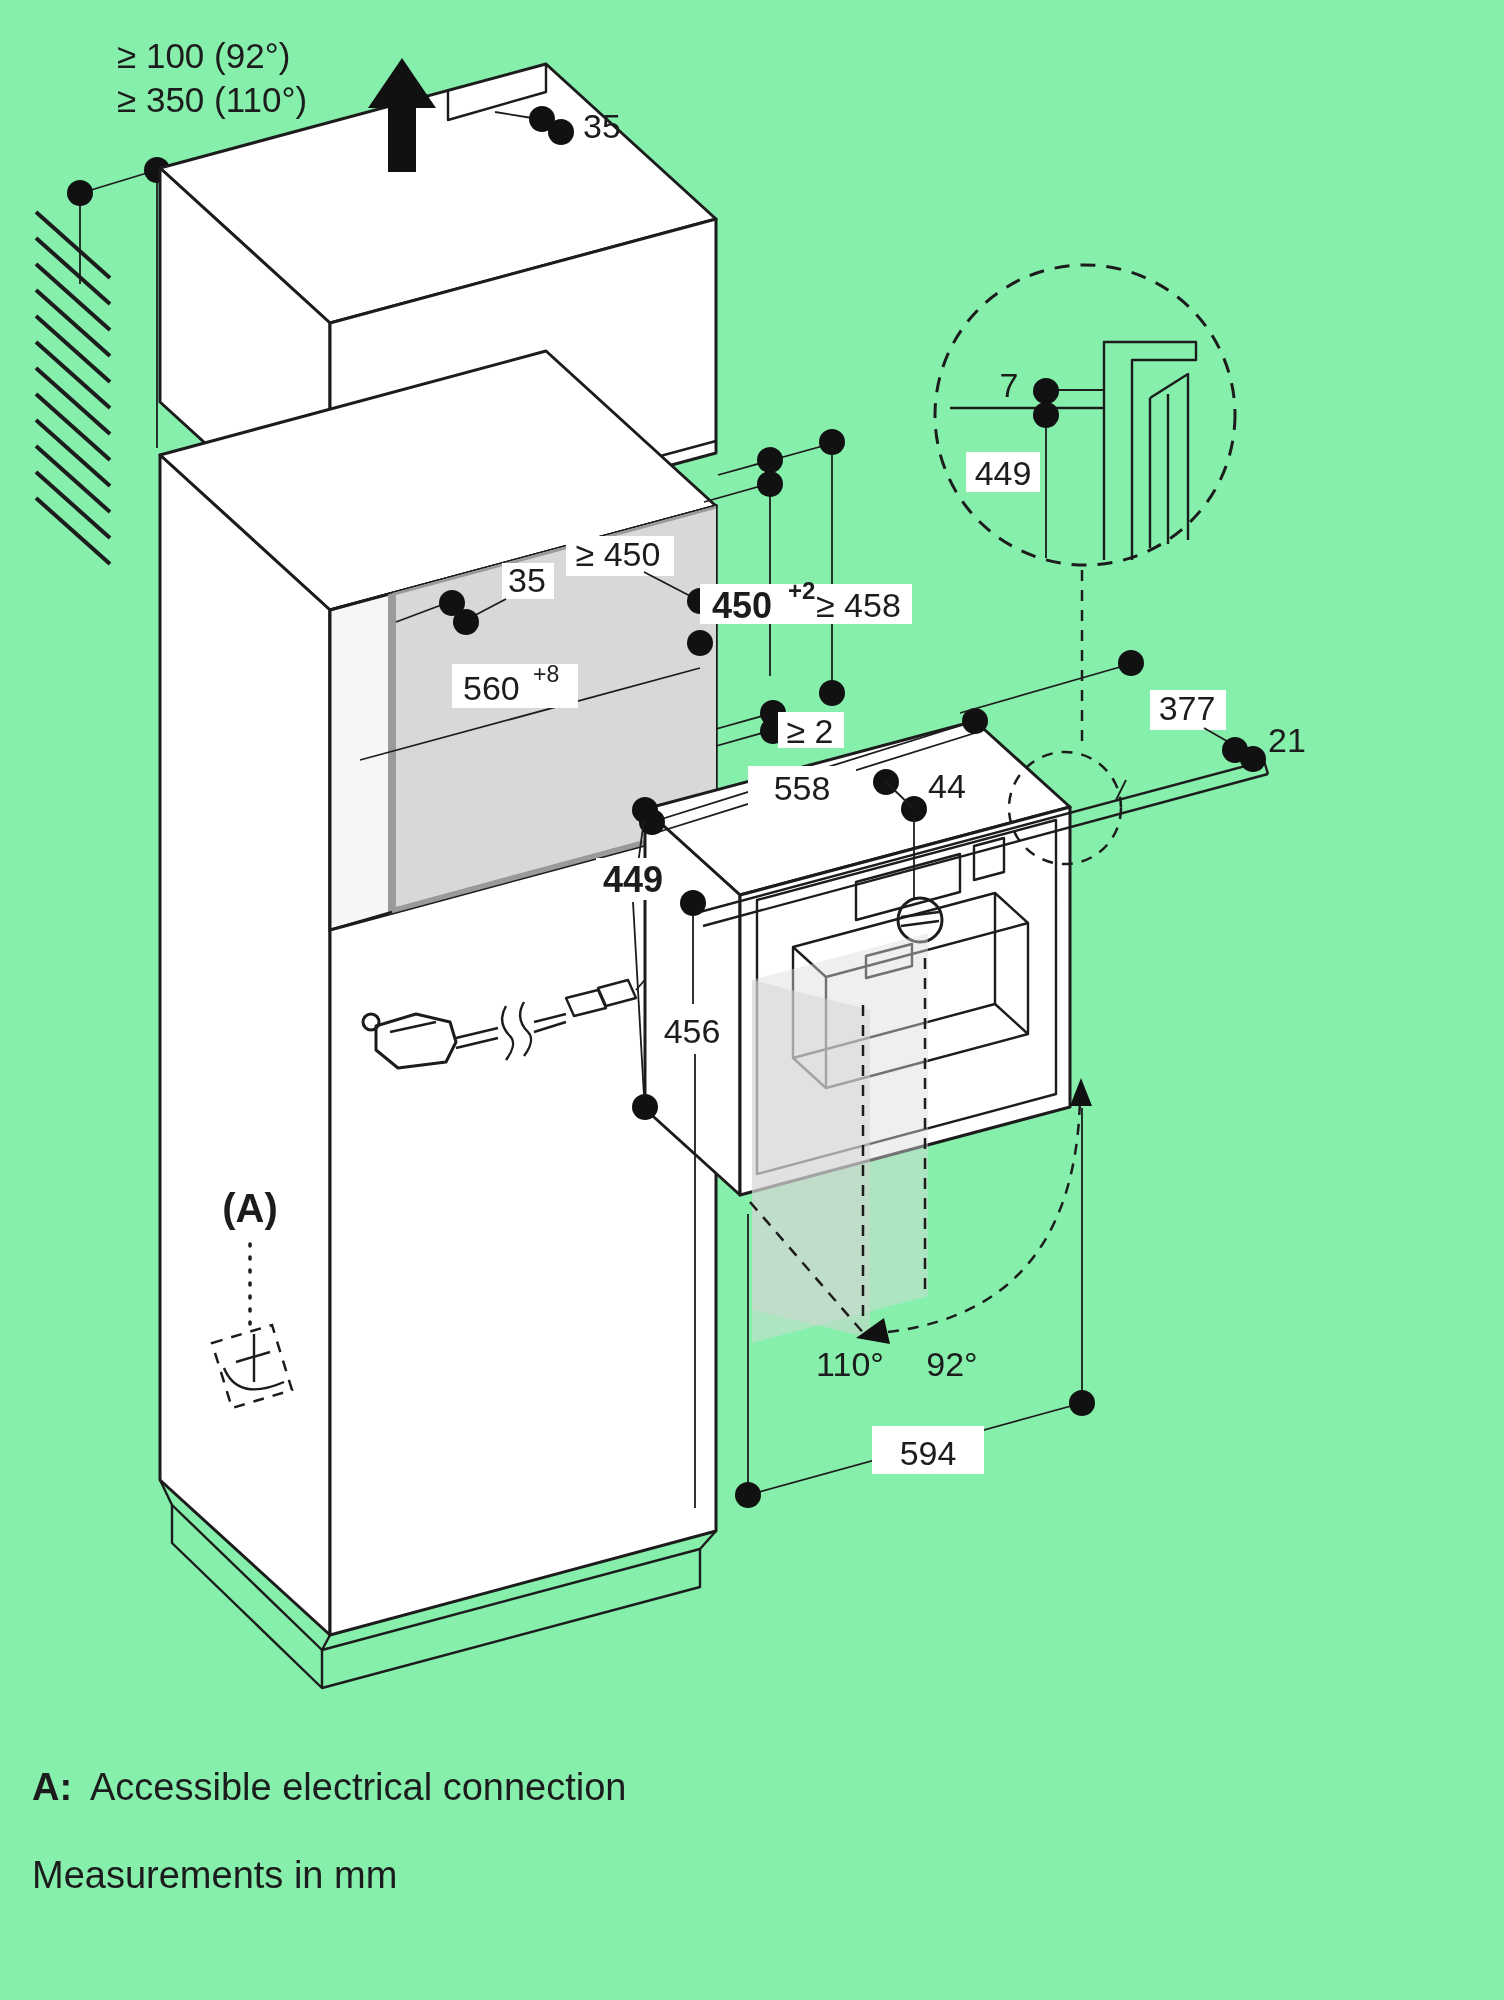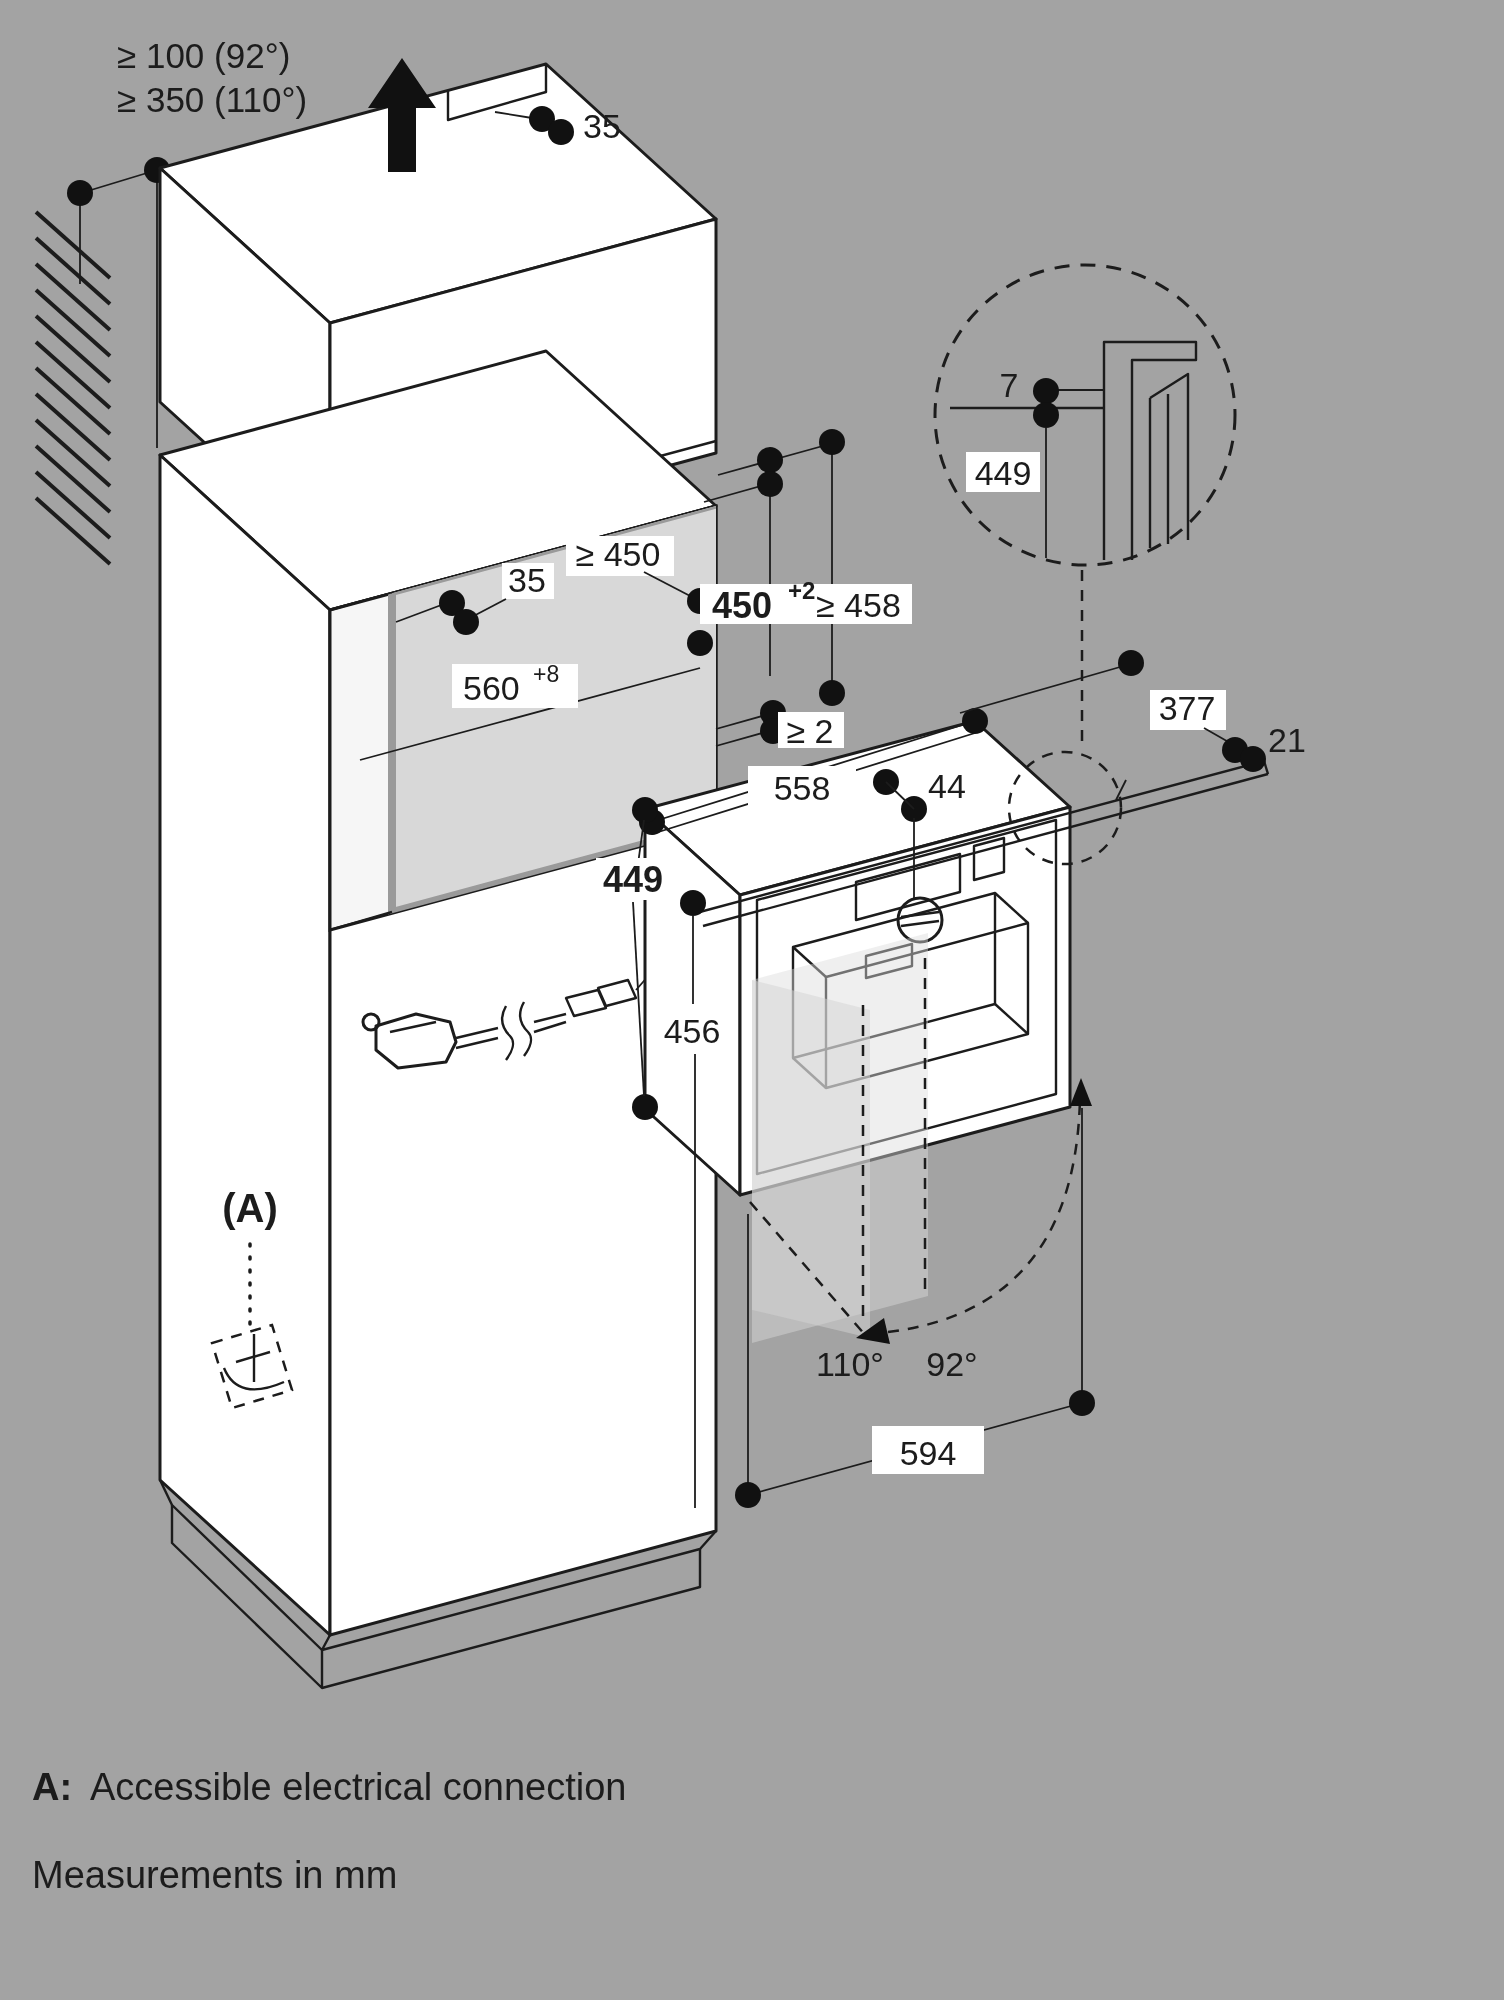--- a/index.html
+++ b/index.html
@@ -1,16 +1,16 @@
 <!DOCTYPE html>
 <html><head>
 <meta charset="utf-8">
 <style>
   html,body{margin:0;padding:0;background:#ffffff;}
-  .stage{width:1504px;height:2000px;position:relative;background:#a3a3a3;overflow:hidden;}
+  .stage{width:1504px;height:2000px;position:relative;background:#86efac;overflow:hidden;}
   svg{display:block;}
   text{font-family:"Liberation Sans","DejaVu Sans",sans-serif;fill:#1c1c1c;}
   .dim{font-size:34px;font-weight:400;}
   .dimb{font-size:36px;font-weight:700;}
   .sup{font-size:23px;font-weight:400;}
   .supb{font-size:24px;font-weight:700;}
   .clr{font-size:35px;font-weight:400;}
   .foot{font-size:38px;font-weight:400;}
   .footb{font-size:38px;font-weight:700;}
   .lbl-a{font-size:40px;font-weight:600;}

